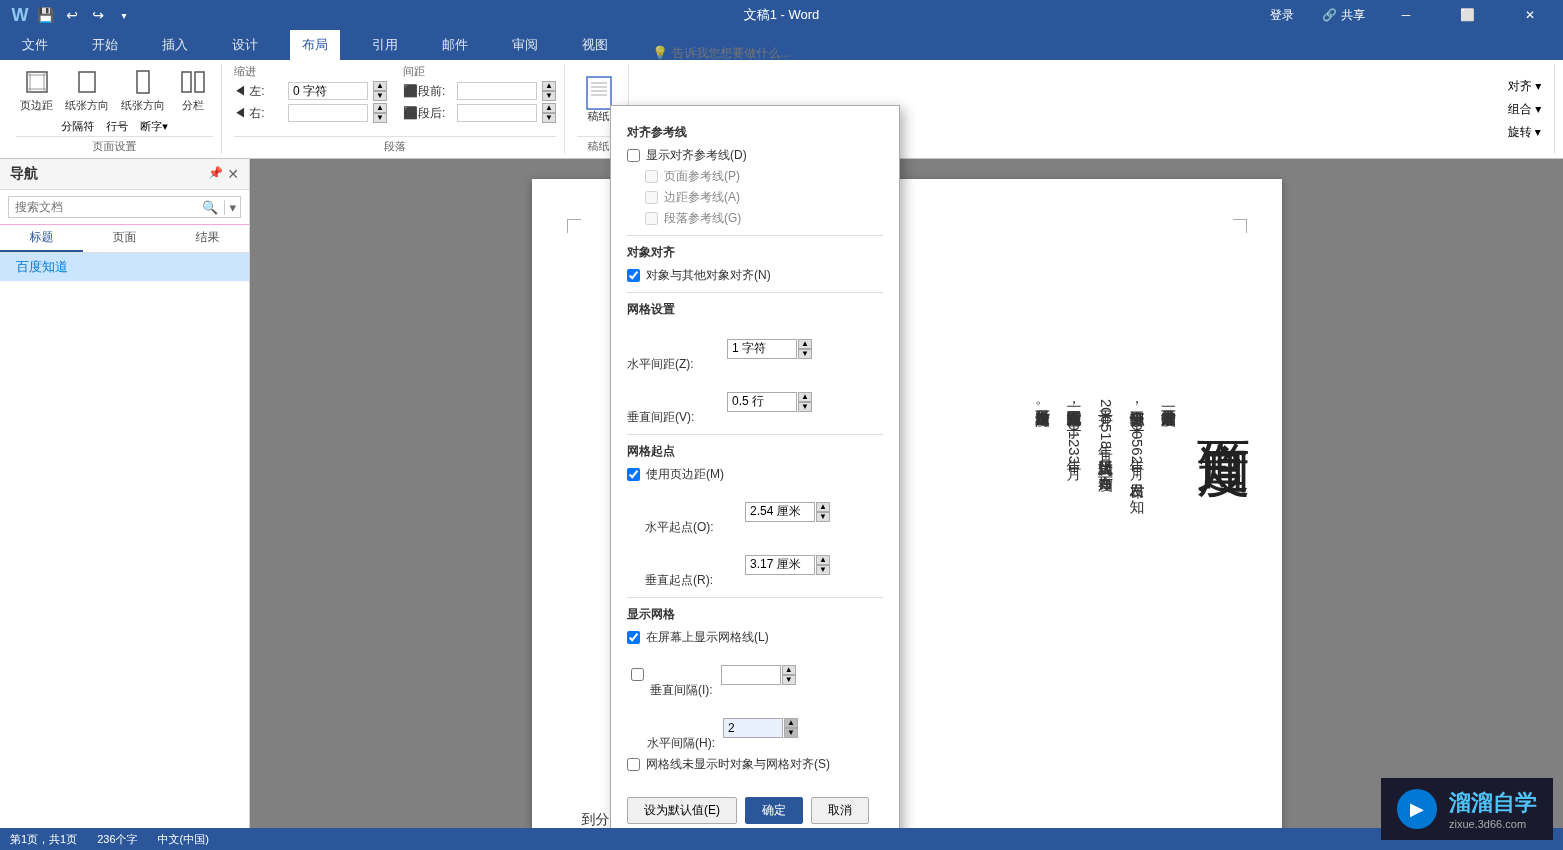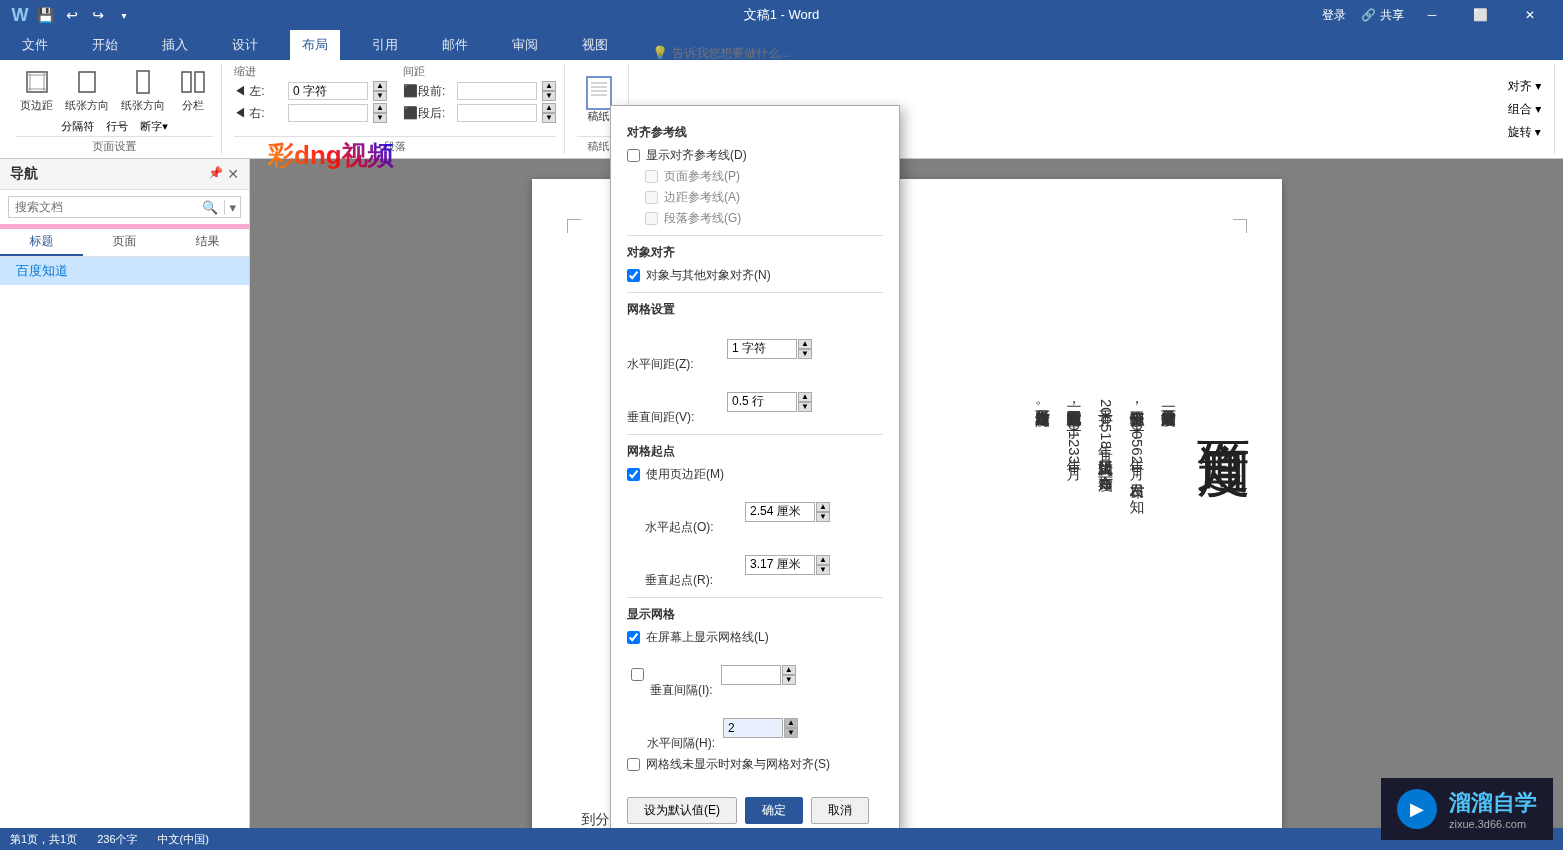--- a/index.html
+++ b/index.html
@@ -6,21 +6,21 @@
     body { width: 1563px; height: 850px; overflow: hidden; font-family: 'Microsoft YaHei', SimSun, sans-serif; font-size: 13px; background: #f0f0f0; }
 
     
     #title-bar {
       width: 100%; height: 30px; background: #2b579a;
       display: flex; align-items: center; justify-content: space-between;
       padding: 0 10px; color: white;
     }
     #title-bar .title-left { display: flex; align-items: center; gap: 6px; }
     #title-bar .title-text { font-size: 13px; color: white; flex: 1; text-align: center; position: absolute; left: 50%; transform: translateX(-50%); }
-    #title-bar .win-controls { display: flex; gap: 3px; }
+    #title-bar .win-controls { display: flex; gap: 16px; }
     #title-bar .win-btn { width: 46px; height: 30px; display: flex; align-items: center; justify-content: center; font-size: 12px; cursor: pointer; color: white; }
 
     
     .qa-icon { width: 20px; height: 20px; display: flex; align-items: center; justify-content: center; color: white; font-size: 14px; cursor: pointer; }
 
     
     #ribbon { background: #2b579a; }
     #ribbon-tabs { display: flex; align-items: flex-end; padding: 0 10px; height: 30px; background: #2b579a; gap: 20px; }
     .ribbon-tab {
       padding: 4px 12px; font-size: 13px; color: rgba(255,255,255,0.85); cursor: pointer;
@@ -34,21 +34,21 @@
     .ribbon-icon { width: 32px; height: 32px; display: flex; align-items: center; justify-content: center; }
     .ribbon-label { font-size: 11px; color: #333; }
 
     
     #app-body { display: flex; height: calc(850px - 130px); }
 
     
     #nav-panel { width: 250px; background: white; border-right: 1px solid #d0d0d0; display: flex; flex-direction: column; }
     #nav-header { display: flex; align-items: center; justify-content: space-between; padding: 6px 10px; background: #f5f5f5; border-bottom: 1px solid #ddd; }
     #nav-title { font-size: 14px; font-weight: 600; color: #333; }
-    #nav-search { padding: 6px 8px; border-bottom: 5px solid #f9a8d4; }
+    #nav-search { padding: 6px 8px; border-bottom: 1px solid #f9a8d4; }
     #nav-search input { width: 100%; border: 1px solid #ccc; padding: 3px 6px; font-size: 12px; }
     #nav-tabs { display: flex; border-bottom: 1px solid #ddd; }
     .nav-tab { flex: 1; text-align: center; padding: 4px; font-size: 12px; cursor: pointer; color: #555; border-bottom: 2px solid transparent; }
     .nav-tab.active { color: #2b579a; border-bottom: 2px solid #2b579a; }
     #nav-list { flex: 1; overflow-y: auto; }
     .nav-item { padding: 5px 16px; font-size: 13px; cursor: pointer; color: #0078d4; background: #cce5ff; }
 
     
     #main-content { flex: 1; background: #808080; overflow: auto; display: flex; justify-content: center; padding: 20px; }
     #word-page { width: 750px; min-height: 700px; background: white; position: relative; box-shadow: 0 2px 8px rgba(0,0,0,0.3); padding: 60px 50px; }
@@ -299,23 +299,20 @@
       <div class="nav-tab">页面</div>
       <div class="nav-tab">结果</div>
     </div>
     <div id="nav-list">
       <div class="nav-item">百度知道</div>
     </div>
   </div>
 
   <div id="main-content">
 
-    <div id="watermark" style="position:absolute;top:130px;left:260px;z-index:5;pointer-events:none;">
-      <span style="font-size:26px;font-weight:bold;background:linear-gradient(45deg,#f90,#f00,#00f);-webkit-background-clip:text;color:transparent;">彩dng视频</span>
-    </div>
 
     <div id="word-page" style="position:relative;">
       <div class="page-corner-tl"></div>
       <div class="page-corner-tr"></div>
 
       <div style="position:absolute;right:30px;top:220px;display:flex;flex-direction:row-reverse;gap:6px;">
 
         <div style="writing-mode:vertical-rl;font-size:54px;font-weight:normal;color:#222;line-height:1;margin-left:10px;">
           百度知道
         </div>

